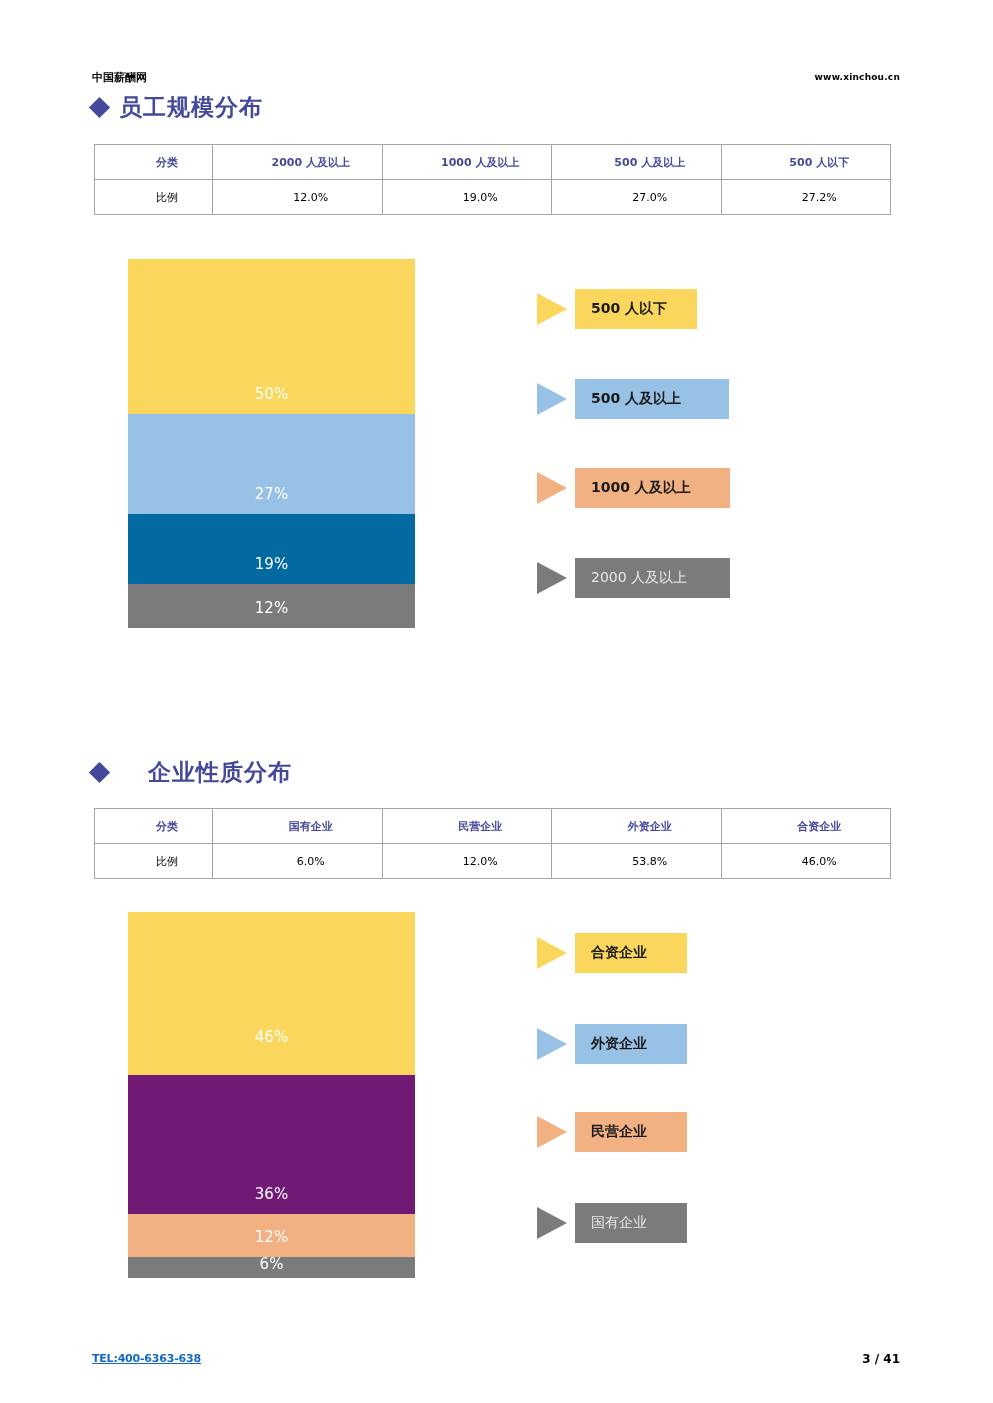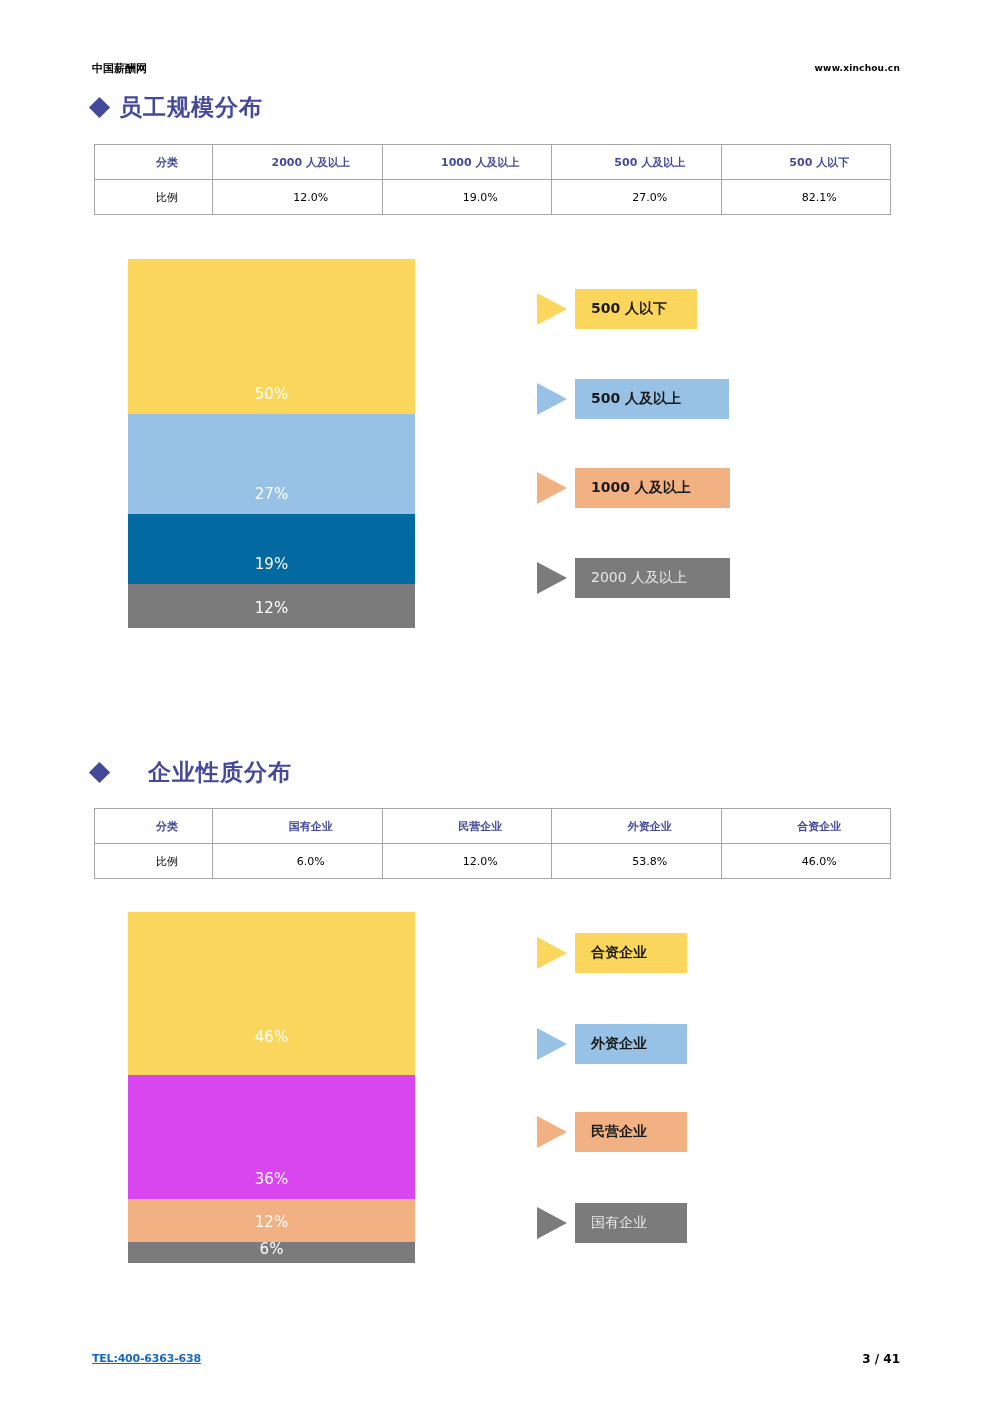--- a/index.html
+++ b/index.html
@@ -15,21 +15,21 @@
     width: 993px;
     height: 1403px;
     background: #ffffff;
     overflow: hidden;
   }
 
   
   .doc-header {
     position: absolute;
     left: 92px;
-    top: 58px;
+    top: 67px;
     width: 808px;
     height: 20px;
     display: flex;
     align-items: center;
     justify-content: space-between;
   }
   .doc-header .brand {
     font-size: 11px;
     font-weight: bold;
     color: #000000;
@@ -193,21 +193,21 @@
       <td>2000 人及以上</td>
       <td>1000 人及以上</td>
       <td>500 人及以上</td>
       <td>500 人以下</td>
     </tr>
     <tr>
       <td class="rowlabel">比例</td>
       <td>12.0%</td>
       <td>19.0%</td>
       <td>27.0%</td>
-      <td>82.1%</td>
+      <td>27.2%</td>
     </tr>
   </tbody>
     </table>
 
   <div class="stack-chart" style="left:128px; top:259px;">
     <div class="stack-seg" style="height:155px; background:#FBD65D;">
       <span class="seg-label" style="bottom:12px;">50%</span>
     </div>
     <div class="stack-seg" style="height:100px; background:#97C2E6;">
       <span class="seg-label" style="bottom:12px;">27%</span>
@@ -260,21 +260,21 @@
       <td>53.8%</td>
       <td>46.0%</td>
     </tr>
   </tbody>
     </table>
 
   <div class="stack-chart" style="left:128px; top:912px;">
     <div class="stack-seg" style="height:163px; background:#FBD65D;">
       <span class="seg-label" style="bottom:30px;">46%</span>
     </div>
-    <div class="stack-seg" style="height:124px; background:#d946ef;">
+    <div class="stack-seg" style="height:139px; background:#701a75;">
       <span class="seg-label" style="bottom:12px;">36%</span>
     </div>
     <div class="stack-seg" style="height:43px; background:#F2B183;">
       <span class="seg-label" style="bottom:12px;">12%</span>
     </div>
     <div class="stack-seg" style="height:21px; background:#7B7B7B;">
       <span class="seg-label" style="bottom:6px;">6%</span>
     </div>
   </div>
 

